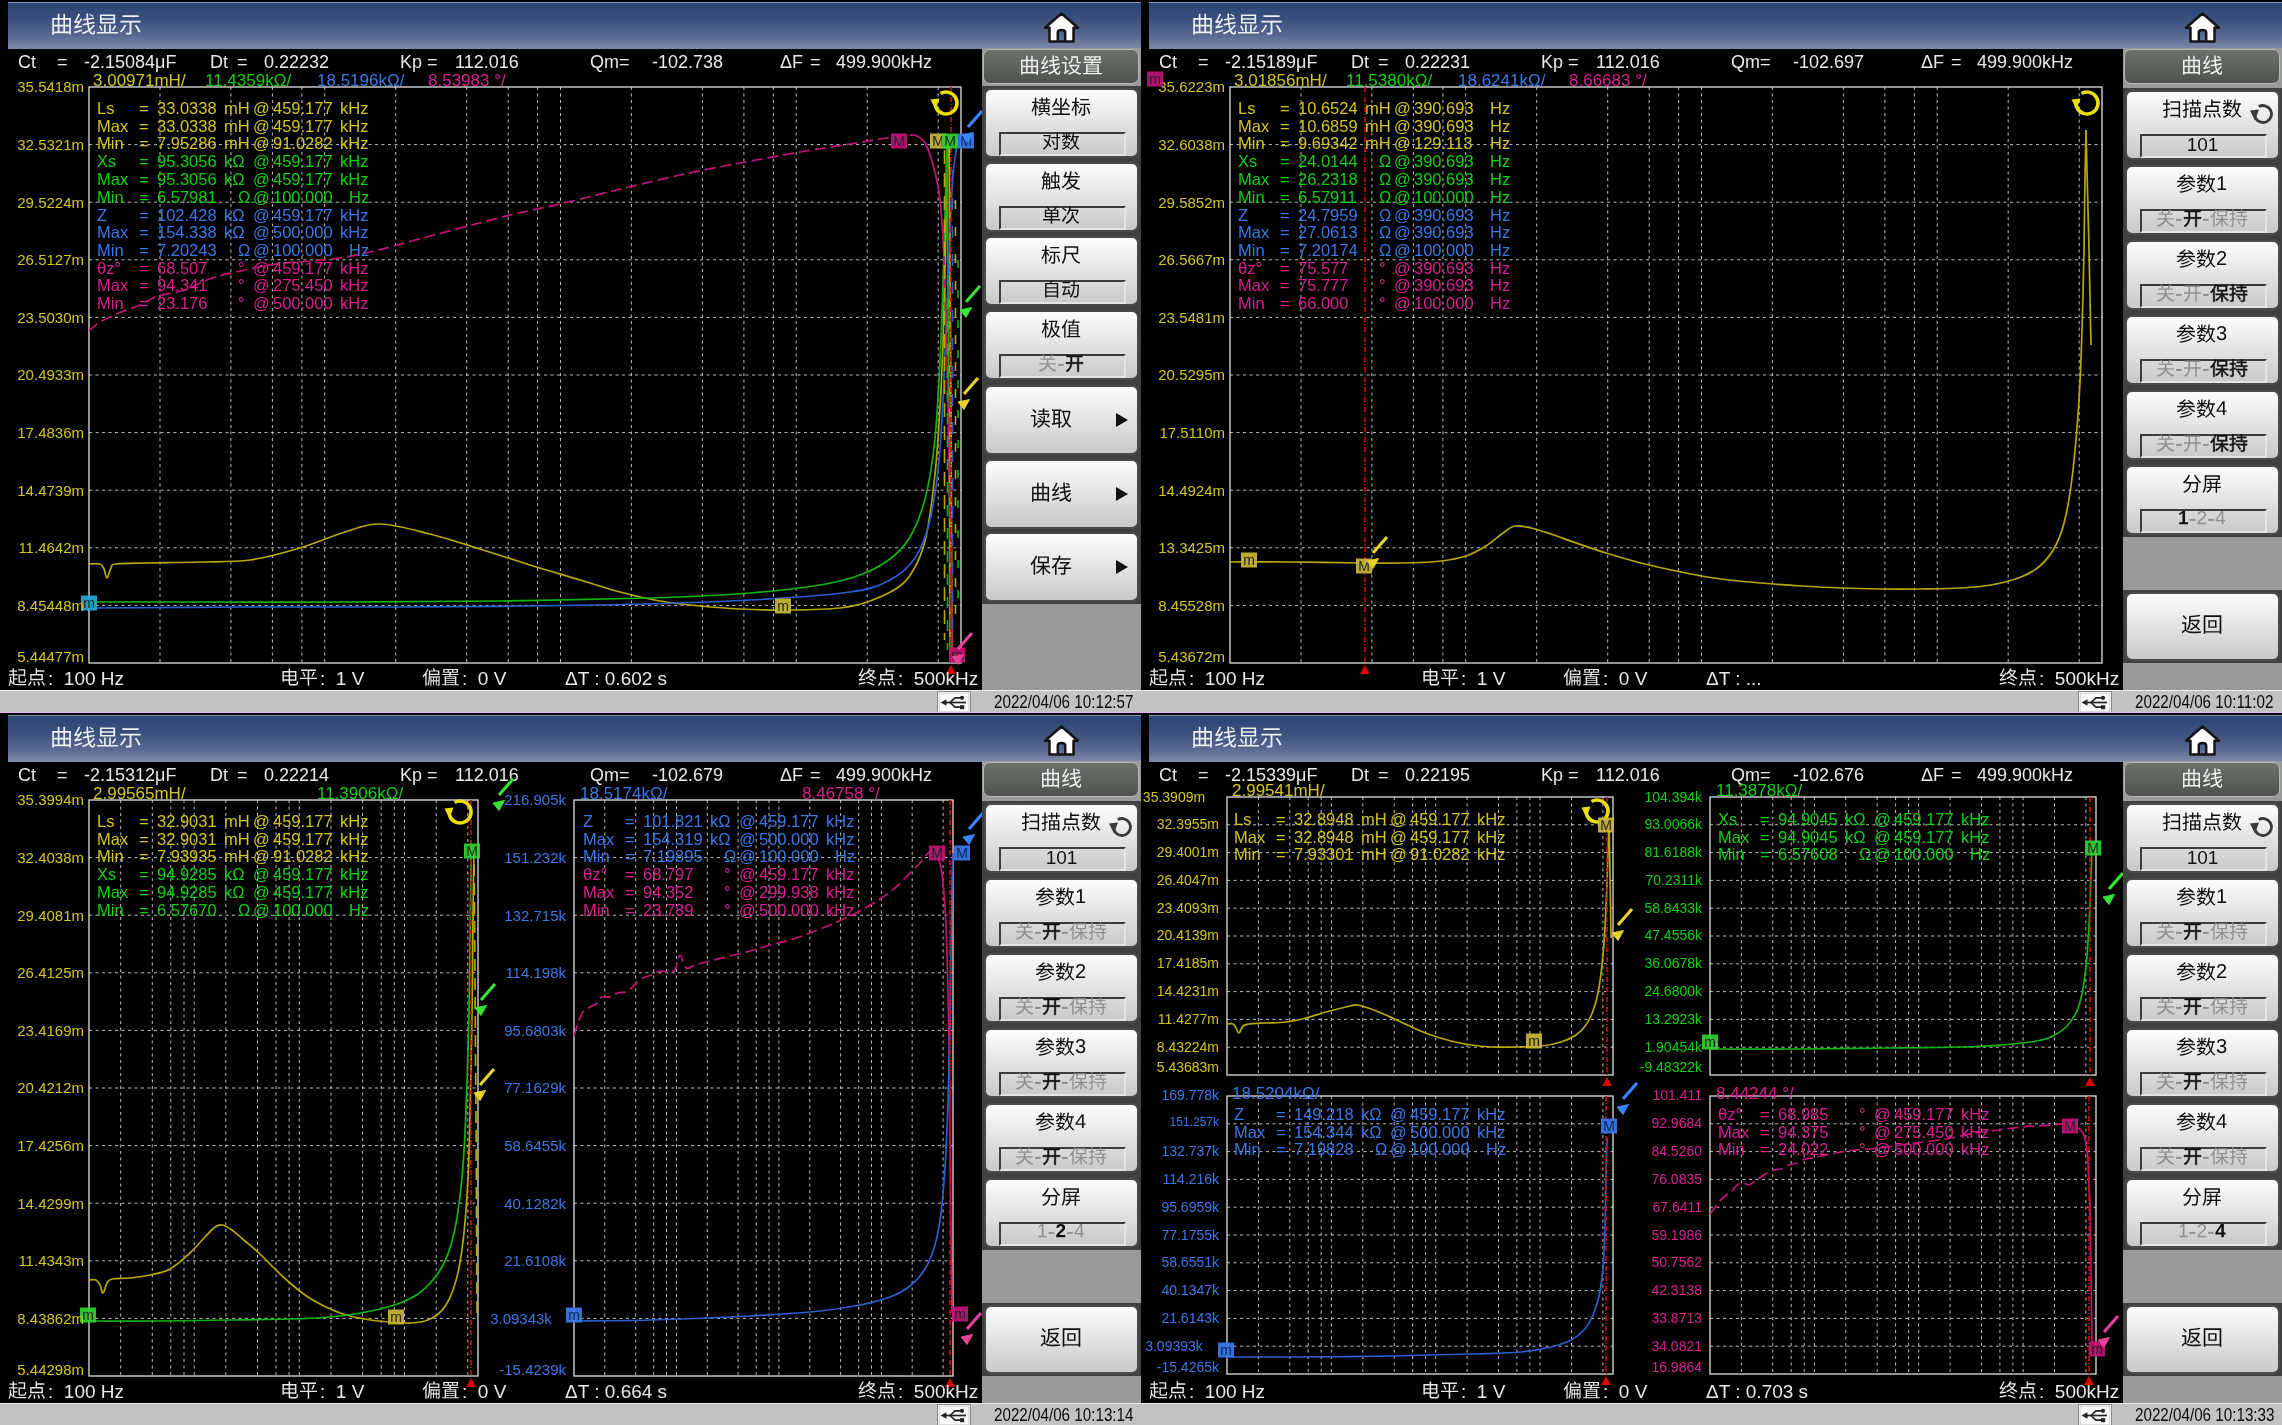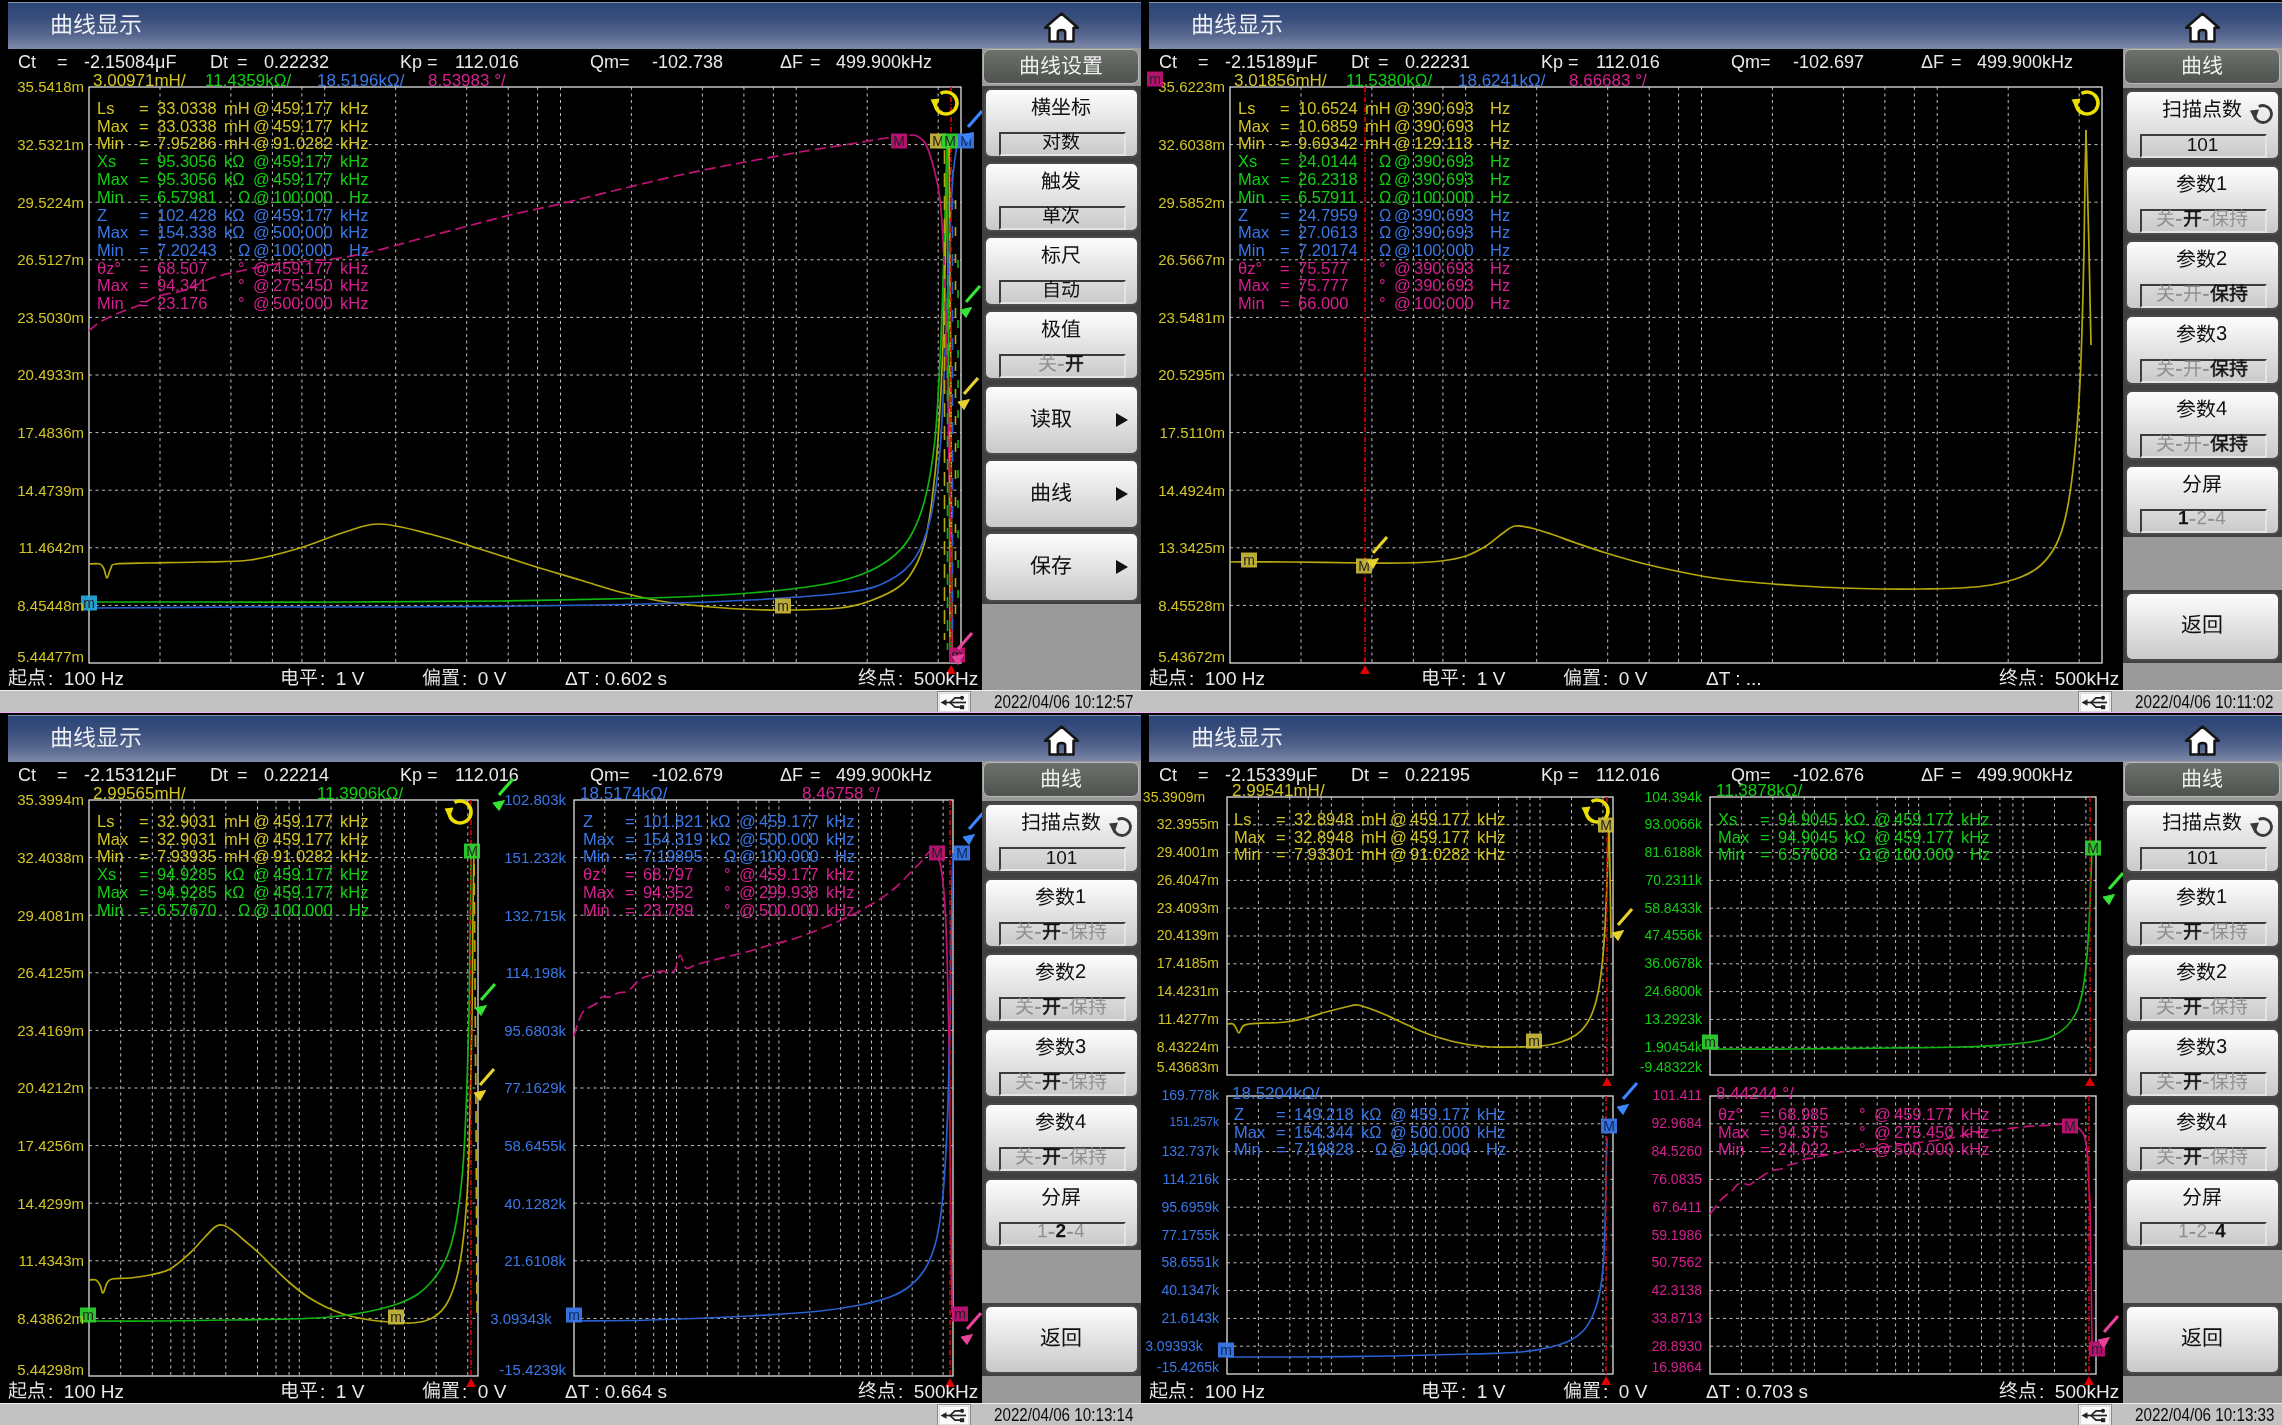--- a/index.html
+++ b/index.html
@@ -855,21 +855,21 @@
       <div style="position:absolute;left:-6px;top:136px;width:90px;text-align:right;font-size:15px;color:#d3c523">32.4038m</div>
       <div style="position:absolute;left:-6px;top:194px;width:90px;text-align:right;font-size:15px;color:#d3c523">29.4081m</div>
       <div style="position:absolute;left:-6px;top:251px;width:90px;text-align:right;font-size:15px;color:#d3c523">26.4125m</div>
       <div style="position:absolute;left:-6px;top:309px;width:90px;text-align:right;font-size:15px;color:#d3c523">23.4169m</div>
       <div style="position:absolute;left:-6px;top:366px;width:90px;text-align:right;font-size:15px;color:#d3c523">20.4212m</div>
       <div style="position:absolute;left:-6px;top:424px;width:90px;text-align:right;font-size:15px;color:#d3c523">17.4256m</div>
       <div style="position:absolute;left:-6px;top:482px;width:90px;text-align:right;font-size:15px;color:#d3c523">14.4299m</div>
       <div style="position:absolute;left:-6px;top:539px;width:90px;text-align:right;font-size:15px;color:#d3c523">11.4343m</div>
       <div style="position:absolute;left:-6px;top:597px;width:90px;text-align:right;font-size:15px;color:#d3c523">8.43862m</div>
       <div style="position:absolute;left:-6px;top:648px;width:90px;text-align:right;font-size:15px;color:#d3c523">5.44298m</div>
-      <div style="position:absolute;left:476px;top:78px;width:90px;text-align:right;font-size:15px;color:#3a78e8">102.803k</div>
+      <div style="position:absolute;left:476px;top:78px;width:90px;text-align:right;font-size:15px;color:#3a78e8">216.905k</div>
       <div style="position:absolute;left:476px;top:136px;width:90px;text-align:right;font-size:15px;color:#3a78e8">151.232k</div>
       <div style="position:absolute;left:476px;top:194px;width:90px;text-align:right;font-size:15px;color:#3a78e8">132.715k</div>
       <div style="position:absolute;left:476px;top:251px;width:90px;text-align:right;font-size:15px;color:#3a78e8">114.198k</div>
       <div style="position:absolute;left:476px;top:309px;width:90px;text-align:right;font-size:15px;color:#3a78e8">95.6803k</div>
       <div style="position:absolute;left:476px;top:366px;width:90px;text-align:right;font-size:15px;color:#3a78e8">77.1629k</div>
       <div style="position:absolute;left:476px;top:424px;width:90px;text-align:right;font-size:15px;color:#3a78e8">58.6455k</div>
       <div style="position:absolute;left:476px;top:482px;width:90px;text-align:right;font-size:15px;color:#3a78e8">40.1282k</div>
       <div style="position:absolute;left:476px;top:539px;width:90px;text-align:right;font-size:15px;color:#3a78e8">21.6108k</div>
       <div style="position:absolute;left:476px;top:597px;width:90px;text-align:center;font-size:15px;color:#3a78e8">3.09343k</div>
       <div style="position:absolute;left:476px;top:648px;width:90px;text-align:right;font-size:15px;color:#3a78e8">-15.4239k</div>
@@ -1340,21 +1340,21 @@
       <div style="position:absolute;left:-12px;top:646px;width:90px;text-align:right;font-size:14px;color:#3a78e8">-15.4265k</div>
       <div style="position:absolute;left:471px;top:374px;width:90px;text-align:right;font-size:14px;color:#d62090">101.411</div>
       <div style="position:absolute;left:471px;top:402px;width:90px;text-align:right;font-size:14px;color:#d62090">92.9684</div>
       <div style="position:absolute;left:471px;top:430px;width:90px;text-align:right;font-size:14px;color:#d62090">84.5260</div>
       <div style="position:absolute;left:471px;top:458px;width:90px;text-align:right;font-size:14px;color:#d62090">76.0835</div>
       <div style="position:absolute;left:471px;top:486px;width:90px;text-align:right;font-size:14px;color:#d62090">67.6411</div>
       <div style="position:absolute;left:471px;top:514px;width:90px;text-align:right;font-size:14px;color:#d62090">59.1986</div>
       <div style="position:absolute;left:471px;top:541px;width:90px;text-align:right;font-size:14px;color:#d62090">50.7562</div>
       <div style="position:absolute;left:471px;top:569px;width:90px;text-align:right;font-size:14px;color:#d62090">42.3138</div>
       <div style="position:absolute;left:471px;top:597px;width:90px;text-align:right;font-size:14px;color:#d62090">33.8713</div>
-      <div style="position:absolute;left:471px;top:625px;width:90px;text-align:right;font-size:14px;color:#d62090">28.8930</div>
+      <div style="position:absolute;left:471px;top:625px;width:90px;text-align:right;font-size:14px;color:#d62090">34.0821</div>
       <div style="position:absolute;left:471px;top:646px;width:90px;text-align:right;font-size:14px;color:#d62090">16.9864</div>
       <div style="position:absolute;left:93px;top:97px;font-size:16.5px;color:#d3c523;white-space:nowrap">Ls</div>
       <div style="position:absolute;left:135px;top:97px;font-size:16.5px;color:#d3c523;white-space:nowrap">=</div>
       <div style="position:absolute;left:153px;top:97px;font-size:16.5px;color:#d3c523;white-space:nowrap">32.8948</div>
       <div style="position:absolute;left:220px;top:97px;font-size:16.5px;color:#d3c523;white-space:nowrap">mH</div>
       <div style="position:absolute;left:249px;top:97px;font-size:16.5px;color:#d3c523;white-space:nowrap">@</div>
       <div style="position:absolute;left:269px;top:97px;font-size:16.5px;color:#d3c523;white-space:nowrap">459.177</div>
       <div style="position:absolute;left:336px;top:97px;font-size:16.5px;color:#d3c523;white-space:nowrap">kHz</div>
       <div style="position:absolute;left:93px;top:115px;font-size:16.5px;color:#d3c523;white-space:nowrap">Max</div>
       <div style="position:absolute;left:135px;top:115px;font-size:16.5px;color:#d3c523;white-space:nowrap">=</div>

